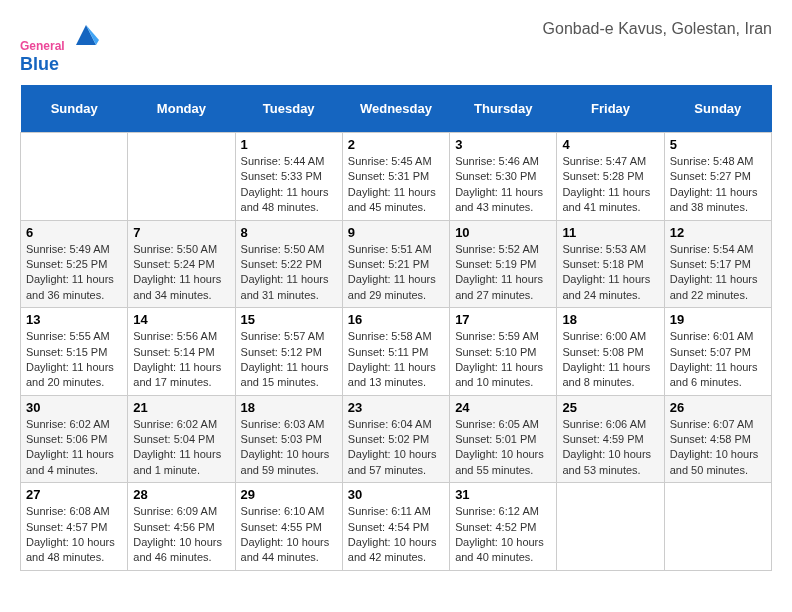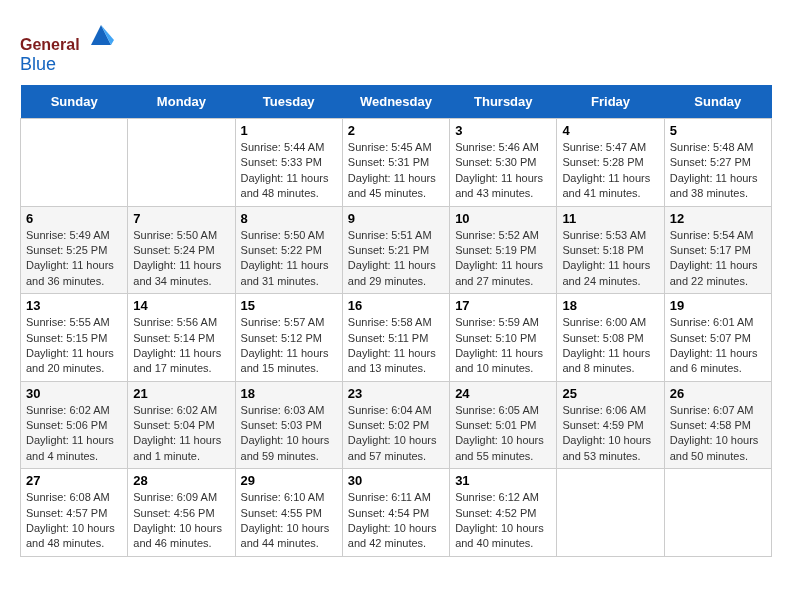--- a/index.html
+++ b/index.html
@@ -14,27 +14,27 @@
       display: flex;
       justify-content: space-between;
       align-items: flex-start;
       margin-bottom: 10px;
     }
     .logo {
       display: flex;
       align-items: center;
     }
     .logo-text-general {
-      font-size: 16px;
-      font-weight: bold;
-      color: #7f1d1d;
+      font-size: 12px;
+      font-weight: bold;
+      color: #ec4899;
     }
     .logo-text-blue {
       font-size: 18px;
-      font-weight: normal;
+      font-weight: bold;
       color: #1565c0;
     }
     .logo-icon {
       width: 30px;
       height: 30px;
       margin-left: 2px;
     }
     .title-area {
       text-align: right;
     }
@@ -49,21 +49,21 @@
     }
     table {
       width: 100%;
       border-collapse: collapse;
       font-size: 11px;
     }
     .day-header {
       background-color: #1565c0;
       color: #fff;
       text-align: center;
-      padding: 9px 4px;
+      padding: 16px 4px;
       font-size: 13px;
       font-weight: bold;
     }
     td {
       border: 1px solid #ccc;
       vertical-align: top;
       padding: 4px 5px;
       width: calc(100% / 7);
       height: 80px;
     }
@@ -100,20 +100,21 @@
       <span class="logo-text-general">General</span>
       <svg class="logo-icon" viewBox="0 0 30 30" xmlns="http://www.w3.org/2000/svg">
         <polygon points="5,25 15,5 25,25" fill="#1565c0"></polygon>
         <polygon points="15,5 28,20 25,25" fill="#42a5f5"></polygon>
       </svg>
       <br>
       <span class="logo-text-blue">Blue</span>
     </div>
   </div>
   <div class="title-area">
+    <div class="location-title">Gonbad-e Kavus, Golestan, Iran</div>
   </div>
 </div>
 
 <table>
   <thead>
     <tr class="header-row">
     <th class="day-header">Sunday</th>
         <th class="day-header">Monday</th>
         <th class="day-header">Tuesday</th>
         <th class="day-header">Wednesday</th>

